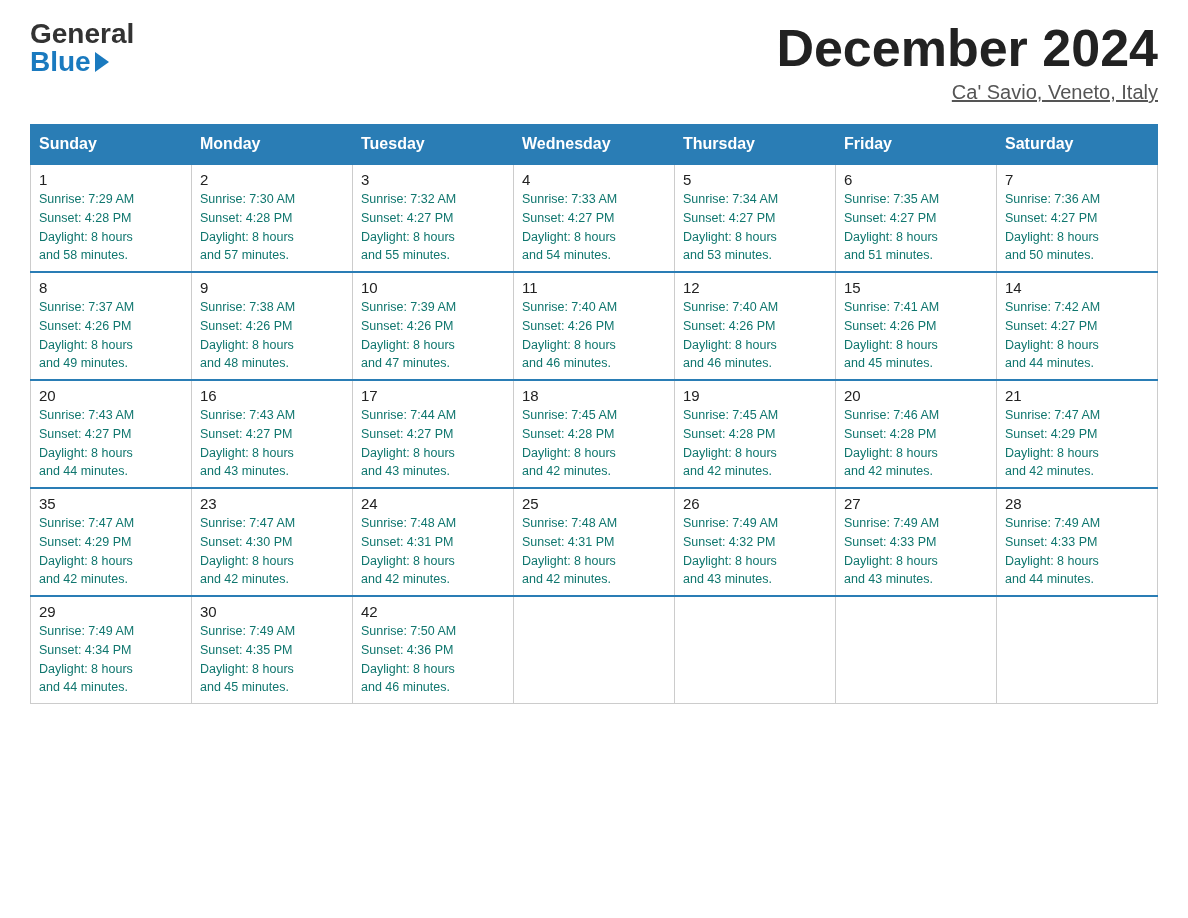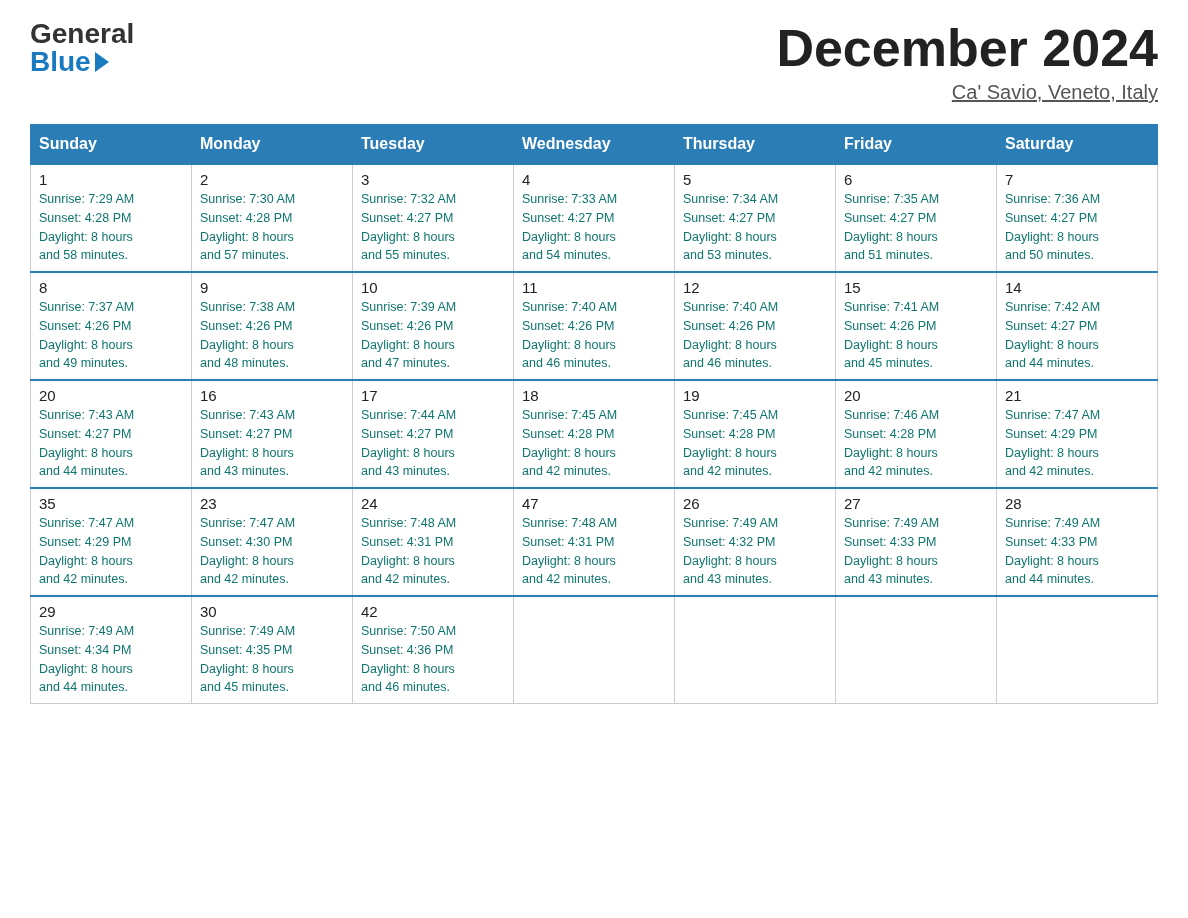--- a/index.html
+++ b/index.html
@@ -228,21 +228,21 @@
         </td>
         <td>
           <span class="day-num">23</span>
           <span class="day-info">Sunrise: 7:47 AM<br>Sunset: 4:30 PM<br>Daylight: 8 hours<br>and 42 minutes.</span>
         </td>
         <td>
           <span class="day-num">24</span>
           <span class="day-info">Sunrise: 7:48 AM<br>Sunset: 4:31 PM<br>Daylight: 8 hours<br>and 42 minutes.</span>
         </td>
         <td>
-          <span class="day-num">47</span>
+          <span class="day-num">25</span>
           <span class="day-info">Sunrise: 7:48 AM<br>Sunset: 4:31 PM<br>Daylight: 8 hours<br>and 42 minutes.</span>
         </td>
         <td>
           <span class="day-num">26</span>
           <span class="day-info">Sunrise: 7:49 AM<br>Sunset: 4:32 PM<br>Daylight: 8 hours<br>and 43 minutes.</span>
         </td>
         <td>
           <span class="day-num">27</span>
           <span class="day-info">Sunrise: 7:49 AM<br>Sunset: 4:33 PM<br>Daylight: 8 hours<br>and 43 minutes.</span>
         </td>

